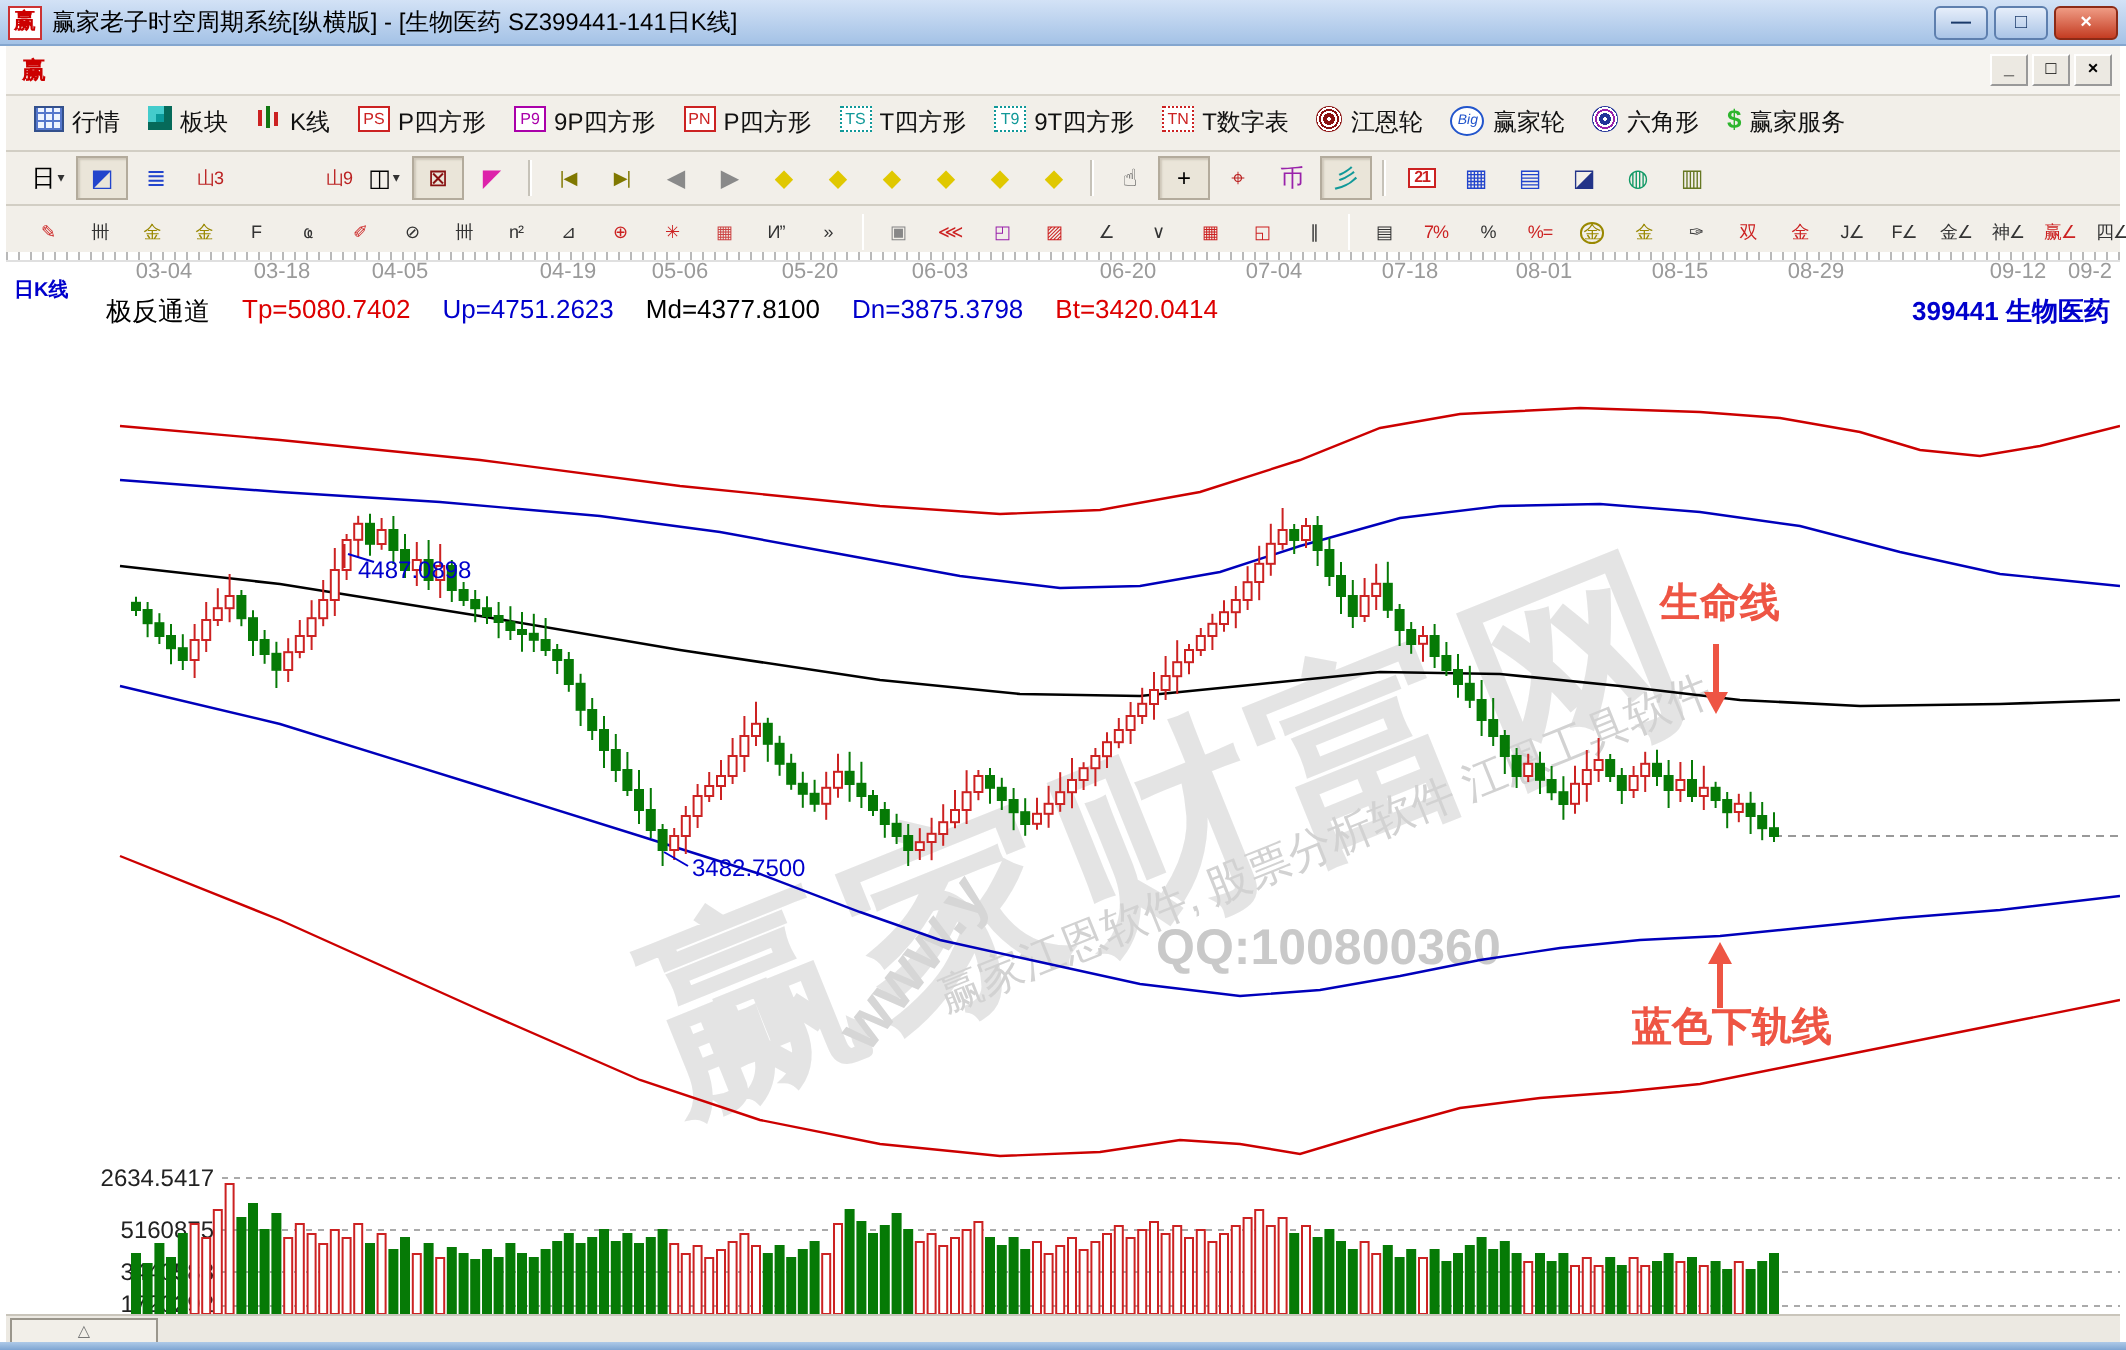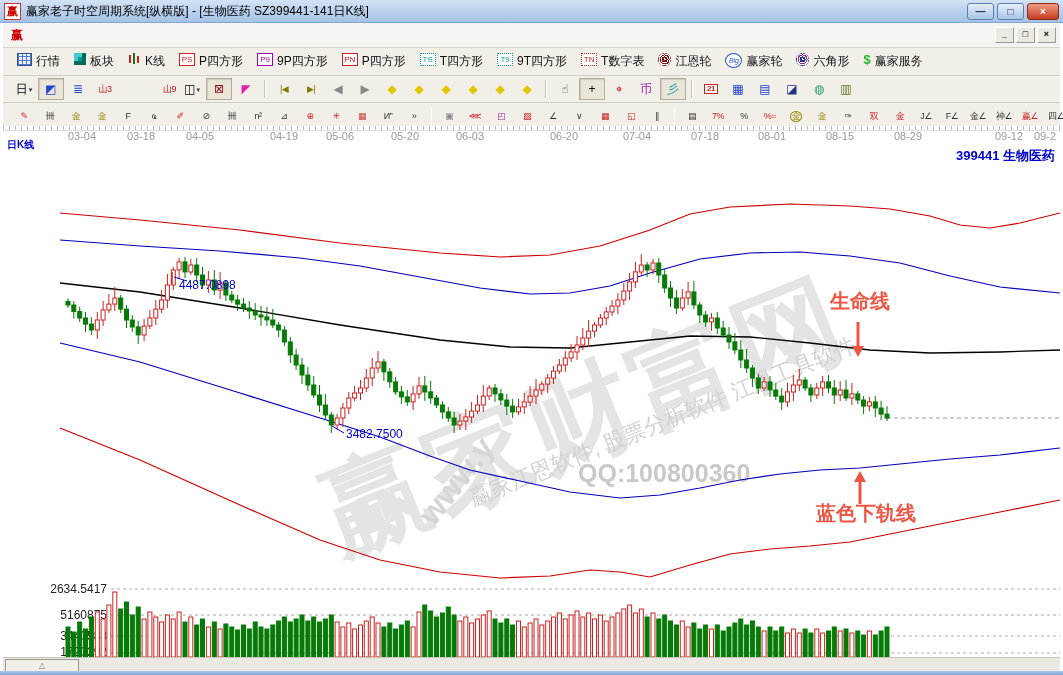--- a/index.html
+++ b/index.html
@@ -385,20 +385,28 @@
       <span style="left: 539px;">06-20</span>
       <span style="left: 612px;">07-04</span>
       <span style="left: 680px;">07-18</span>
       <span style="left: 747px;">08-01</span>
       <span style="left: 815px;">08-15</span>
       <span style="left: 883px;">08-29</span>
       <span style="left: 984px;">09-12</span>
       <span style="left: 1020px;">09-2</span>
     </div>
   <div class="kline-label">日K线</div>
+  <div class="infoline" id="info-line">
+      <span style="color: rgb(0, 0, 0);">极反通道</span>
+      <span style="color: rgb(221, 0, 0);">Tp=5080.7402</span>
+      <span style="color: rgb(0, 0, 204);">Up=4751.2623</span>
+      <span style="color: rgb(0, 0, 0);">Md=4377.8100</span>
+      <span style="color: rgb(0, 0, 204);">Dn=3875.3798</span>
+      <span style="color: rgb(221, 0, 0);">Bt=3420.0414</span>
+    </div>
   <div class="symbol">
     <span>399441</span>
     <span>生物医药</span>
   </div>
   <svg id="chart-svg" width="1057" height="531" viewBox="0 0 1057 531">
       <text x="0" y="0" transform="translate(337,427) rotate(-22)" font-size="105" font-weight="bold" fill="#d9d9d9" fill-opacity="0.7" letter-spacing="6">赢家财富网</text>
       <text x="0" y="0" transform="translate(470,380) rotate(-22)" font-size="22" fill="#d2d2d2">赢家江恩软件, 股票分析软件 江恩工具软件</text>
       <text x="0" y="0" transform="translate(431,401) rotate(-52)" font-size="32" font-weight="bold" fill="#d6d6d6">www.y</text>
       <text x="575" y="356" font-size="25" font-weight="bold" fill="#c9c9c9">QQ:100800360</text>
       <text x="104" y="467" font-size="12" fill="#222" text-anchor="end">2634.5417</text>

